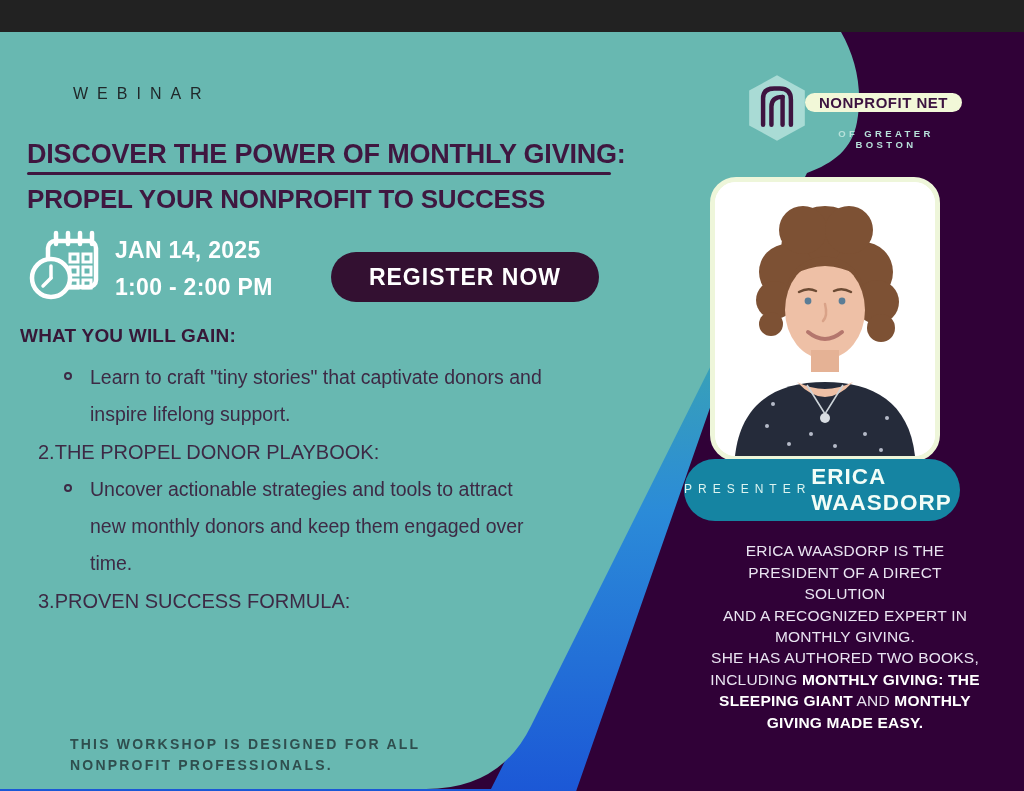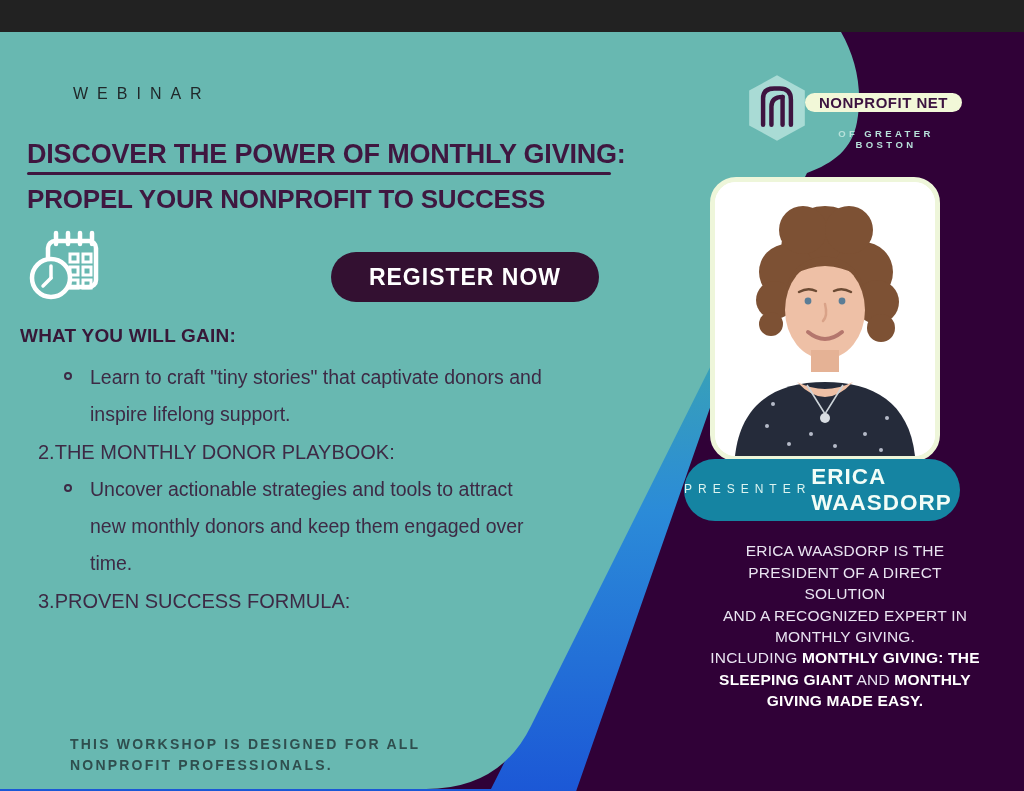--- a/index.html
+++ b/index.html
@@ -127,30 +127,34 @@
       <rect x="46" y="52" width="8" height="8"></rect>
       <rect x="59" y="52" width="8" height="8"></rect>
     </g>
     <circle cx="27" cy="50" r="19" fill="#68b8b1" stroke="#ffffff" stroke-width="4.5"></circle>
     <g stroke="#ffffff" stroke-width="3.5" stroke-linecap="round">
       <line x1="27" y1="50" x2="27" y2="38"></line>
       <line x1="27" y1="50" x2="19" y2="58"></line>
     </g>
   </svg>
 
+  <div class="abs date-text">
+    <div class="date-line">JAN 14, 2025</div>
+    <div class="time-line">1:00 - 2:00 PM</div>
+  </div>
 
   <button class="abs register-btn">REGISTER NOW</button>
 
   <div class="abs gain-heading">WHAT YOU WILL GAIN:</div>
 
   <div class="abs gains">
     <div class="gain-detail"><span class="bullet"></span><span>Learn to craft "tiny stories" that captivate donors and
 inspire lifelong support.</span></div>
 
-    <div class="gain-title"><span class="gain-num">2.</span><span>THE MONTHLY DONOR PLAYBOOK:</span></div>
+    <div class="gain-title"><span class="gain-num">2.</span><span>THE PROPEL DONOR PLAYBOOK:</span></div>
     <div class="gain-detail"><span class="bullet"></span><span>Uncover actionable strategies and tools to attract
 new monthly donors and keep them engaged over
 time.</span></div>
 
     <div class="gain-title"><span class="gain-num">3.</span><span>PROVEN SUCCESS FORMULA:</span></div>
   </div>
 
   <div class="abs footer-note">THIS WORKSHOP IS DESIGNED FOR ALL
 NONPROFIT PROFESSIONALS.</div>
 
@@ -213,18 +217,19 @@
     <div class="presenter-label">PRESENTER</div>
     <div class="presenter-name">ERICA WAASDORP</div>
   </div>
 
   <div class="abs bio1">ERICA WAASDORP IS THE
 PRESIDENT OF A DIRECT SOLUTION
 AND A RECOGNIZED EXPERT IN
 MONTHLY GIVING.</div>
 
   <div class="abs bio2">
+    <div><span>SHE HAS AUTHORED TWO BOOKS,</span></div>
     <div><span>INCLUDING </span><span class="b">MONTHLY GIVING: THE</span></div>
     <div><span class="b">SLEEPING GIANT</span><span> AND </span><span class="b">MONTHLY</span></div>
     <div><span class="b">GIVING MADE EASY.</span></div>
   </div>
 
 </div>
 
 </body></html>

